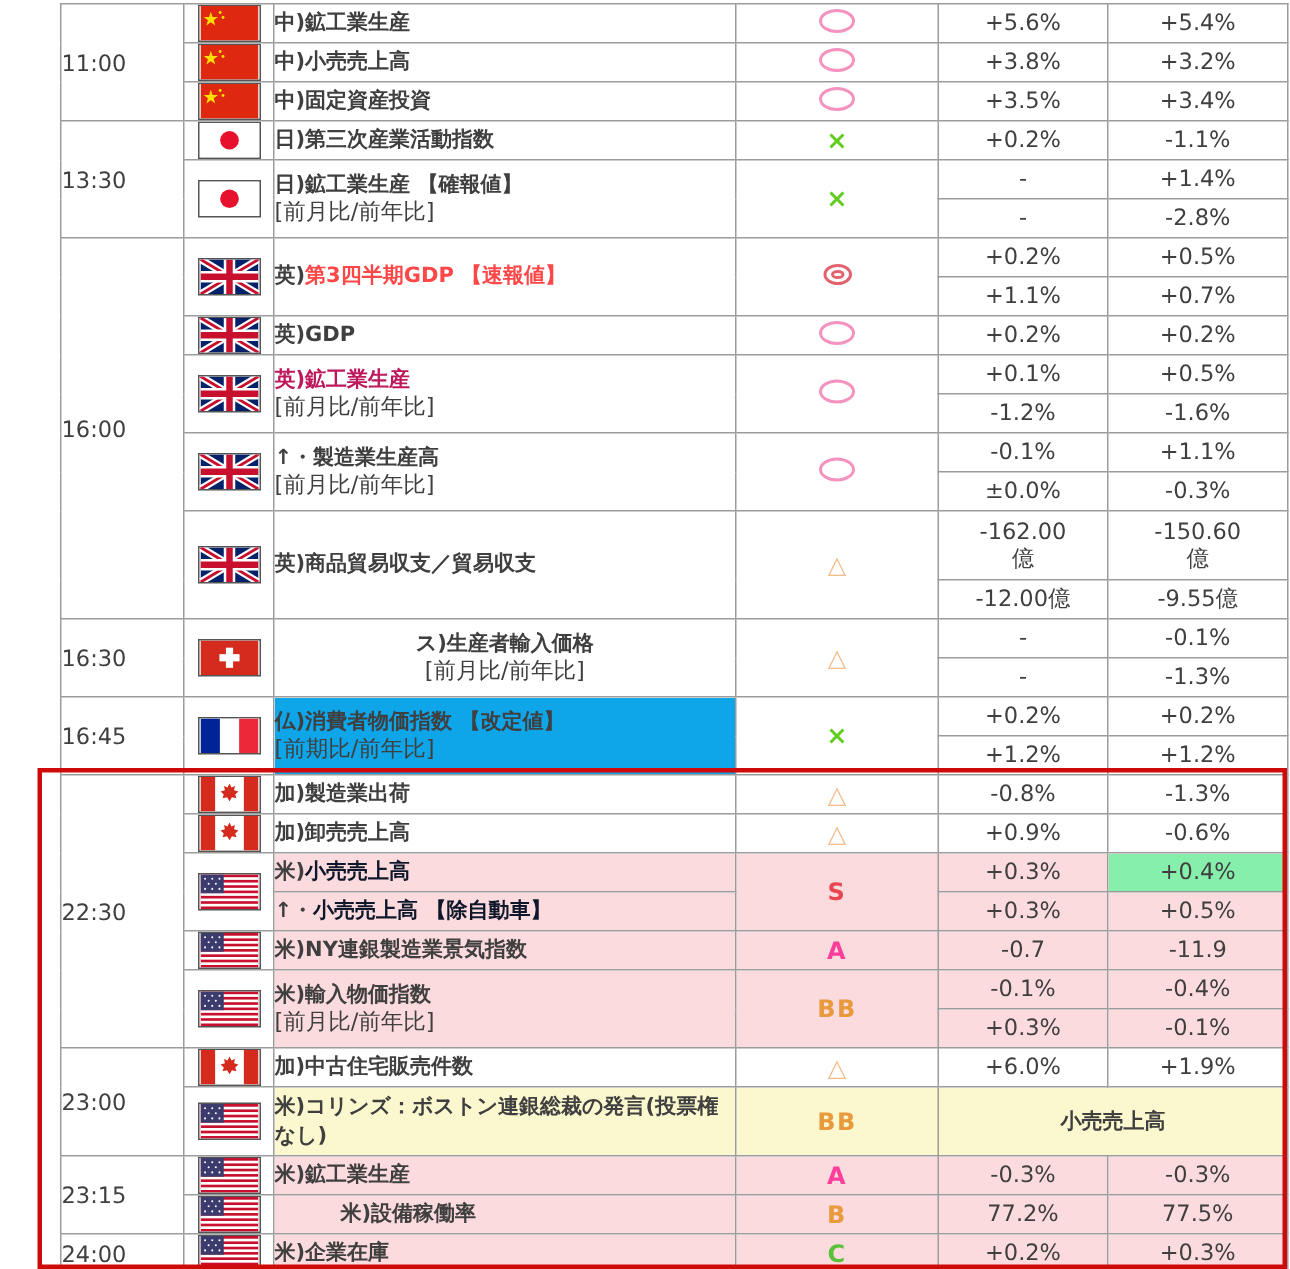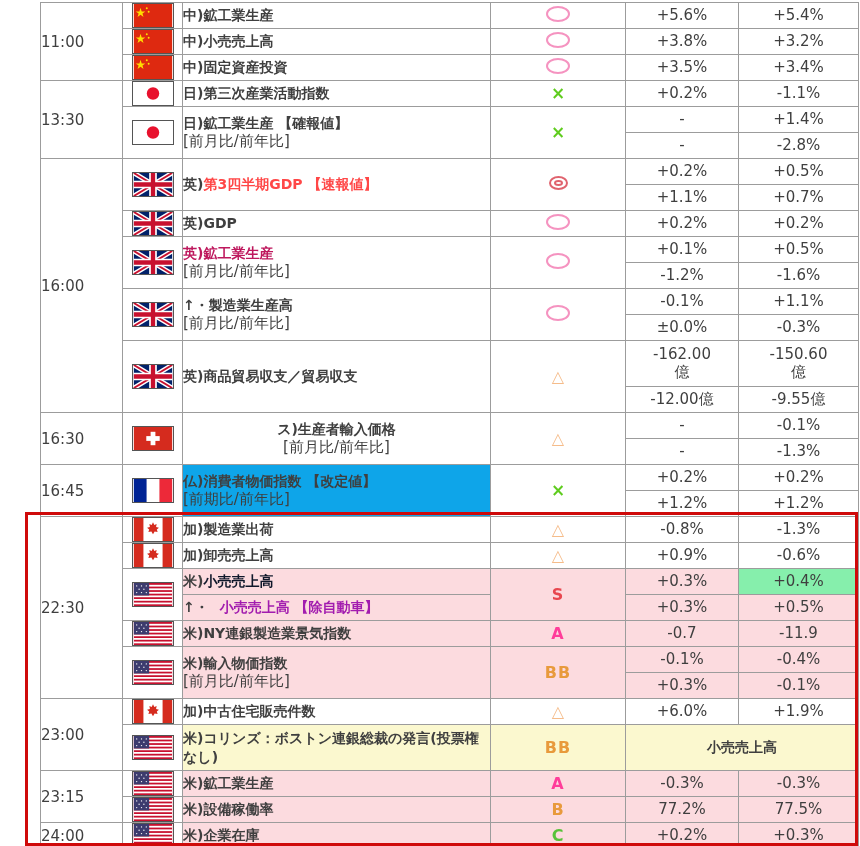--- a/index.html
+++ b/index.html
@@ -276,21 +276,21 @@
                 <circle cx="8" cy="10" r=".7"></circle>
                 <circle cx="13" cy="10" r=".7"></circle>
               </g>
             </svg></span></td>
         <td class="ev" style="background: rgb(252, 219, 223);"><span style="color: rgb(63, 63, 63);">米)</span><span style="color: #0f172a;">小売売上高</span></td>
         <td class="imp" rowspan="2" style="background: rgb(252, 219, 223);"><span class="sym-letter" style="color: rgb(232, 71, 79);">S</span></td>
         <td class="val" style="background: rgb(252, 219, 223);">+0.3%</td>
         <td class="val" style="background: #86efac;">+0.4%</td>
       </tr>
       <tr>
-        <td class="ev" style="background: rgb(252, 219, 223);"><span style="color: rgb(63, 63, 63);">↑・</span><span style="color: #a21caf; margin-left: 11px;">小売売上高 【除自動車】</span></td>
+        <td class="ev" style="background: rgb(252, 219, 223);"><span style="color: rgb(63, 63, 63);">↑・</span><span style="color: #0f172a;">小売売上高 【除自動車】</span></td>
         <td class="val" style="background: rgb(252, 219, 223);">+0.3%</td>
         <td class="val" style="background: rgb(252, 219, 223);">+0.5%</td>
       </tr>
       <tr>
         <td class="flagc" rowspan="1"><span class="flag"><svg viewBox="0 0 40 24">
               <rect width="40" height="24" fill="#c8102e"></rect>
               <g fill="#fff">
                 <rect y="1.9" width="40" height="1.85"></rect>
                 <rect y="5.6" width="40" height="1.85"></rect>
                 <rect y="9.3" width="40" height="1.85"></rect>
@@ -432,21 +432,21 @@
                 <circle cx="3" cy="3" r=".7"></circle>
                 <circle cx="8" cy="3" r=".7"></circle>
                 <circle cx="13" cy="3" r=".7"></circle>
                 <circle cx="5.5" cy="6.5" r=".7"></circle>
                 <circle cx="10.5" cy="6.5" r=".7"></circle>
                 <circle cx="3" cy="10" r=".7"></circle>
                 <circle cx="8" cy="10" r=".7"></circle>
                 <circle cx="13" cy="10" r=".7"></circle>
               </g>
             </svg></span></td>
-        <td class="ev" style="background: rgb(252, 219, 223);"><span style="color: rgb(63, 63, 63);">米)設備稼働率</span></td>
+        <td class="ev" style="background: rgb(252, 219, 223); padding-left: 44px;"><span style="color: rgb(63, 63, 63);">米)設備稼働率</span></td>
         <td class="imp" rowspan="1" style="background: rgb(252, 219, 223);"><span class="sym-letter" style="color: rgb(232, 154, 60);">B</span></td>
         <td class="val" style="background: rgb(252, 219, 223);">77.2%</td>
         <td class="val" style="background: rgb(252, 219, 223);">77.5%</td>
       </tr>
       <tr>
         <td class="time" rowspan="1">24:00</td>
         <td class="flagc" rowspan="1"><span class="flag"><svg viewBox="0 0 40 24">
               <rect width="40" height="24" fill="#c8102e"></rect>
               <g fill="#fff">
                 <rect y="1.9" width="40" height="1.85"></rect>

